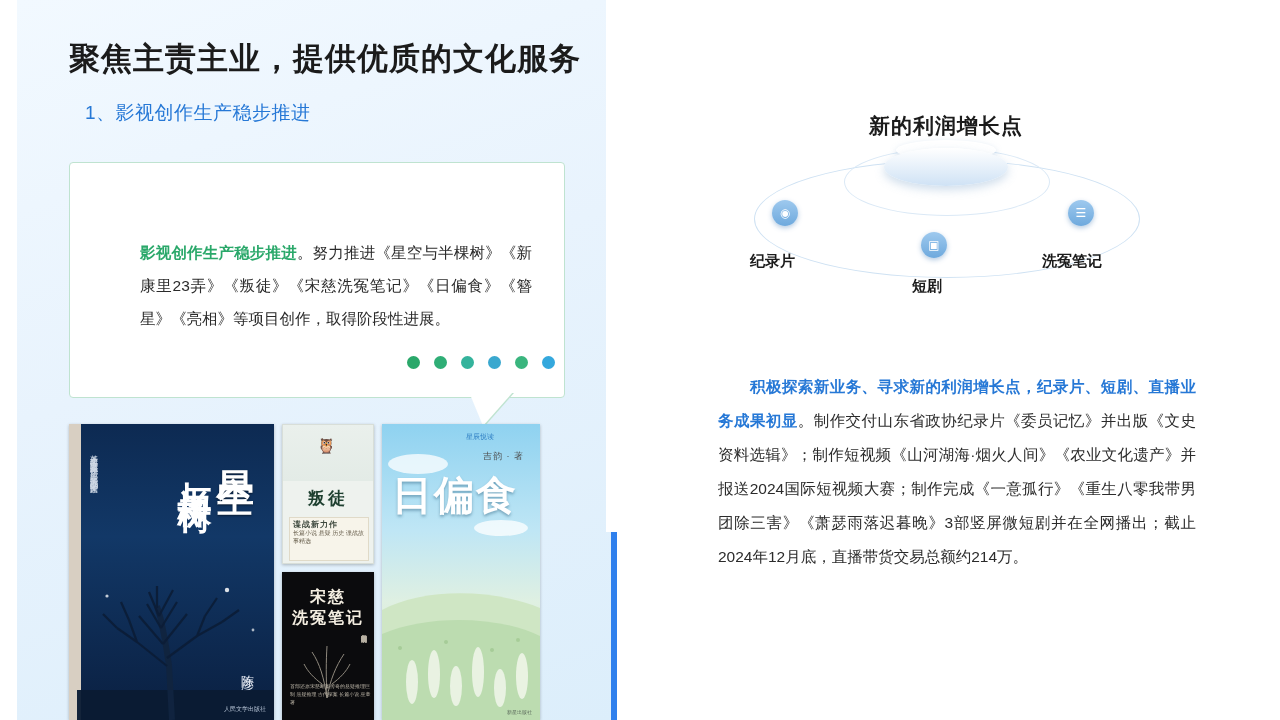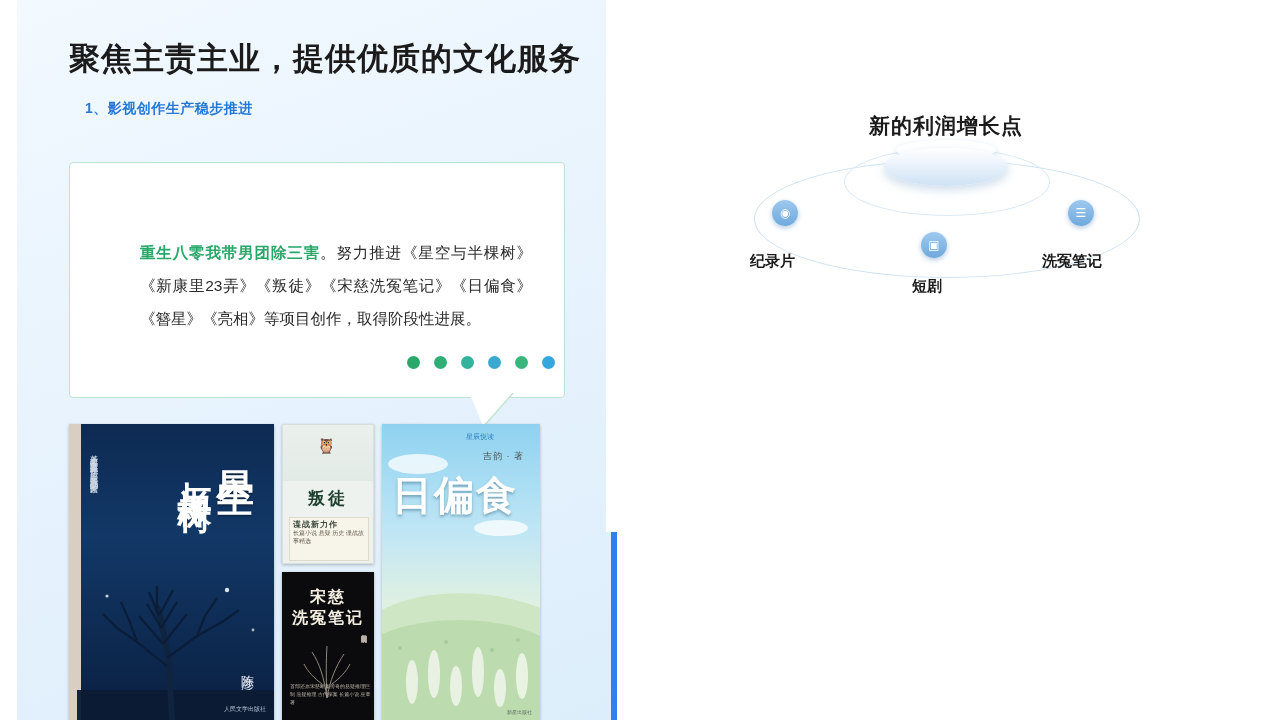--- a/index.html
+++ b/index.html
@@ -39,22 +39,22 @@
     left: 52px; top: 38px;
     font-size: 31px;
     font-weight: bold;
     color: #1b1b1b;
     letter-spacing: 1px;
     white-space: nowrap;
   }
   .sub-title {
     position: absolute;
     left: 68px; top: 100px;
-    font-size: 14px;
-    font-weight: bold;
+    font-size: 19px;
+    font-weight: normal;
     color: #2678d6;
     letter-spacing: 0.5px;
     white-space: nowrap;
   }
 
   
   .callout {
     position: absolute;
     left: 52px; top: 162px;
     width: 496px; height: 236px;
@@ -394,21 +394,21 @@
         <span class="dot" style="background:#2fae76"></span>
         <span class="dot" style="background:#34b39c"></span>
         <span class="dot" style="background:#3aa8cf"></span>
         <span class="dot" style="background:#3ab57e"></span>
         <span class="dot" style="background:#34a8dd"></span>
       </div>
     </div>
     <div class="callout-tail"></div>
 
     <div class="callout-text">
-      <span class="hl">重生八零我带男团除三害</span><span>。努力推进《星空与半棵树》《新康里23弄》《叛徒》《宋慈洗冤笔记》《日偏食》《簪星》《亮相》等项目创作，取得阶段性进展。</span>
+      <span class="hl">影视创作生产稳步推进</span><span>。努力推进《星空与半棵树》《新康里23弄》《叛徒》《宋慈洗冤笔记》《日偏食》《簪星》《亮相》等项目创作，取得阶段性进展。</span>
     </div>
 
     <div class="books">
 
       <div class="book book1">
         <div class="book1-sidebar"></div>
         <div class="book1-vtext">茅盾文学奖得主陈彦长篇小说新作 以星空照亮大地以文学守护家园</div>
         <div class="book1-title">星空</div>
         <div class="book1-title2">与半棵树</div>
         <div class="book1-author">陈彦</div>
@@ -503,16 +503,19 @@
       <div class="node" style="left:36px; top:88px;">◉</div>
       <div class="node-label" style="left:14px; top:140px;">纪录片</div>
 
       <div class="node" style="left:185px; top:120px;">▣</div>
       <div class="node-label" style="left:176px; top:165px;">短剧</div>
 
       <div class="node" style="left:332px; top:88px;">☰</div>
       <div class="node-label" style="left:306px; top:140px;">洗冤笔记</div>
     </div>
 
+    <div class="right-body">
+      <span class="hl">积极探索新业务、寻求新的利润增长点，纪录片、短剧、直播业务成果初显</span><span>。制作交付山东省政协纪录片《委员记忆》并出版《文史资料选辑》；制作短视频《山河湖海·烟火人间》《农业文化遗产》并报送2024国际短视频大赛；制作完成《一意孤行》《重生八零我带男团除三害》《萧瑟雨落迟暮晚》3部竖屏微短剧并在全网播出；截止2024年12月底，直播带货交易总额约214万。</span>
+    </div>
 
   </div>
 
 </div>
 
 </body></html>

